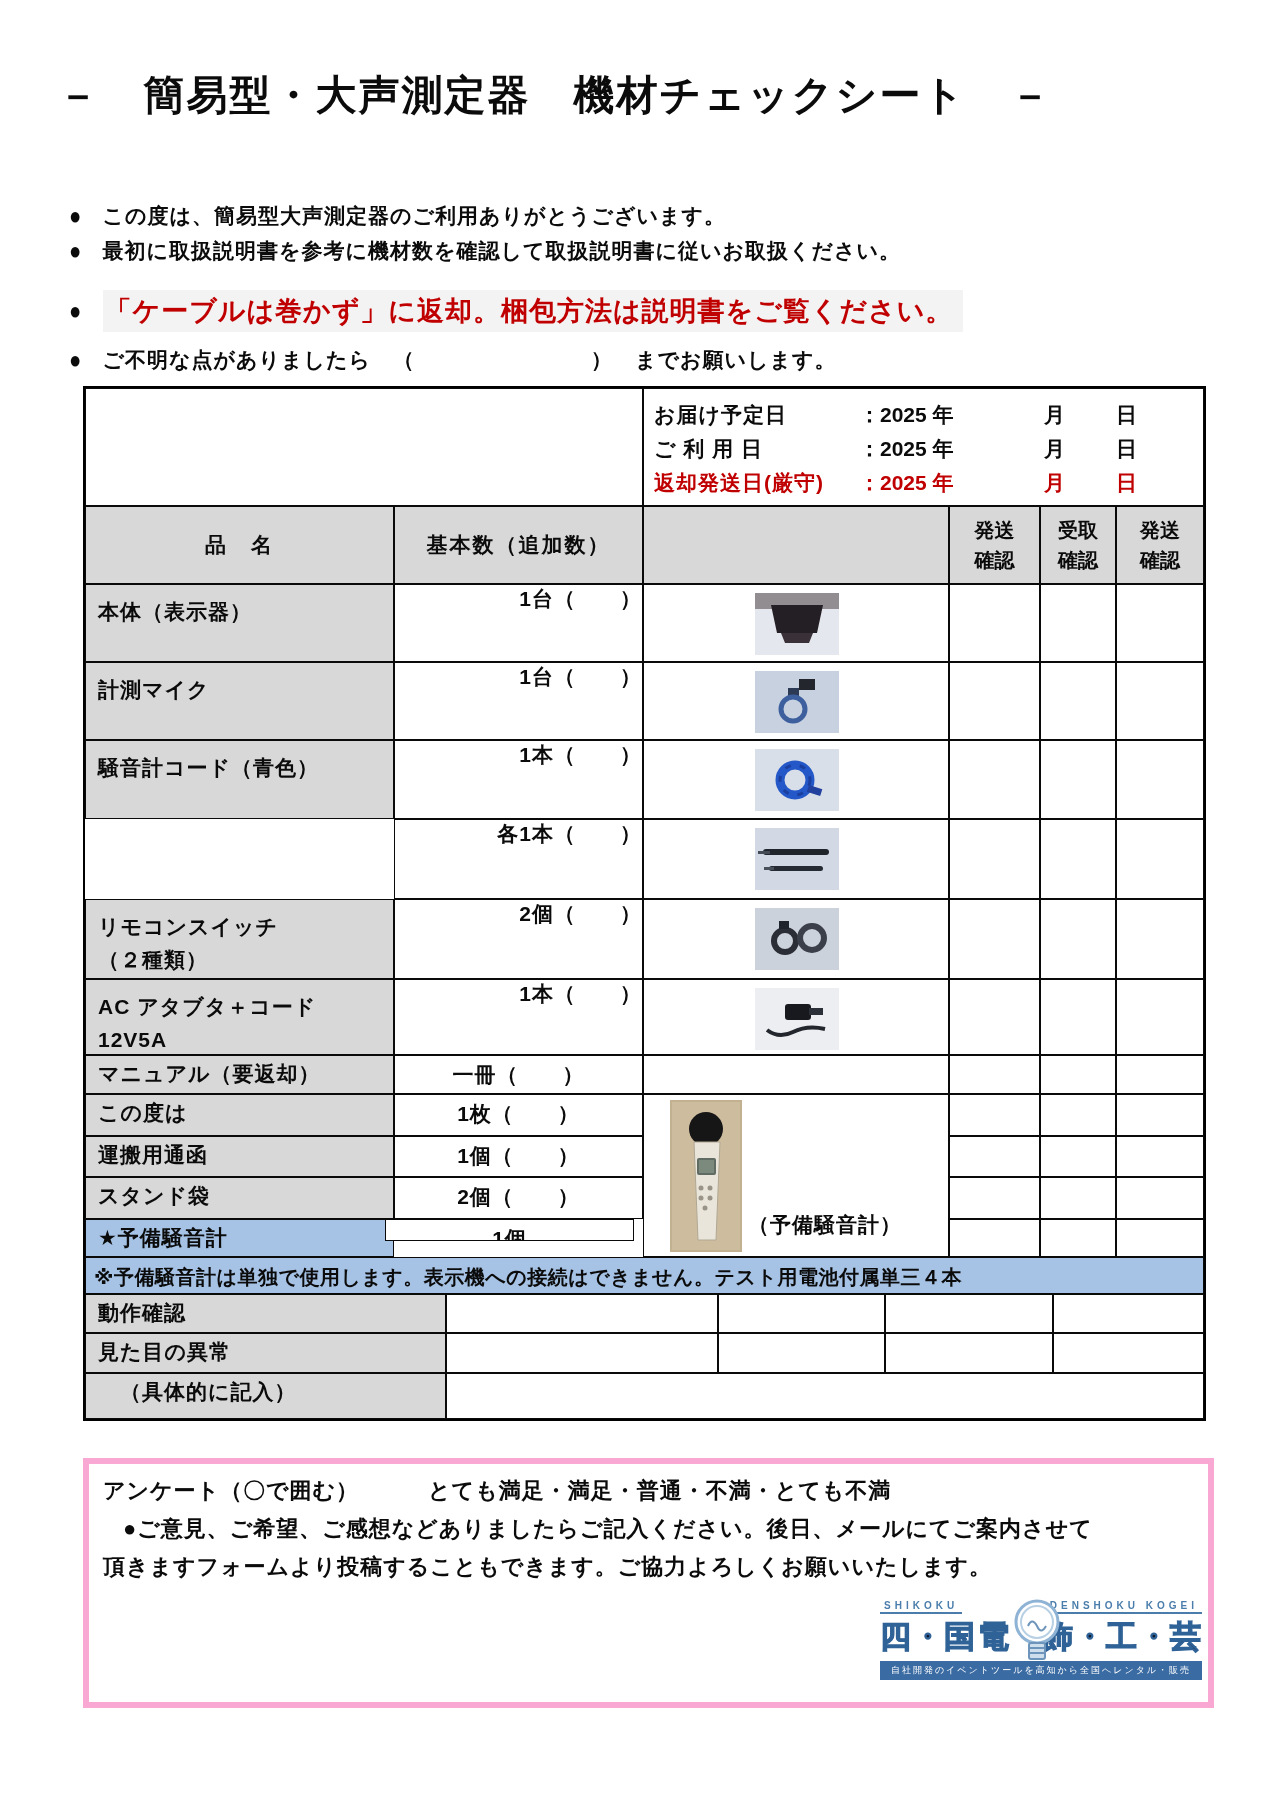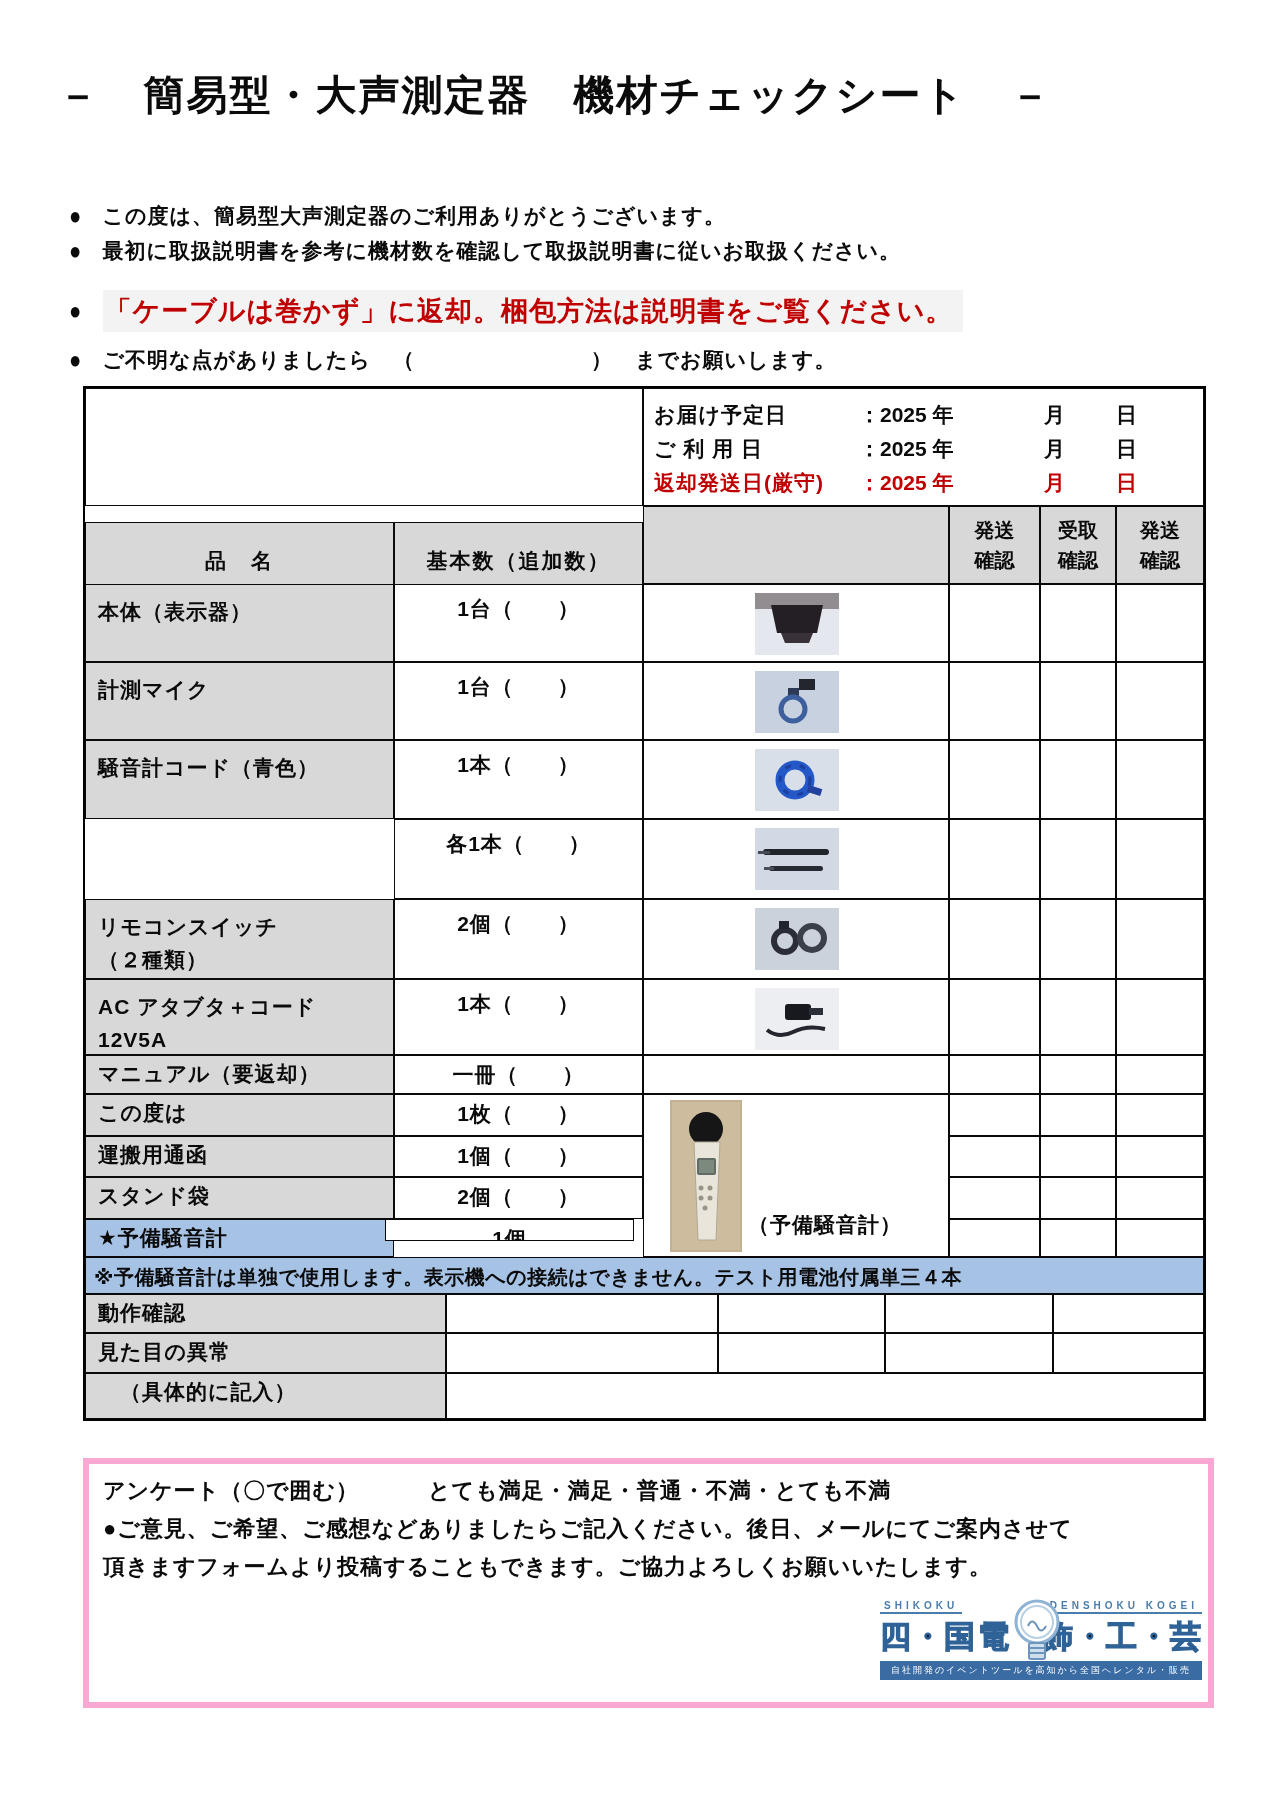--- a/index.html
+++ b/index.html
@@ -11,23 +11,23 @@
   .bmark{font-size:24px;margin-right:20px;line-height:1;transform:scaleX(.85);}
   .btxt{font-size:21px;letter-spacing:1px;}
   .btxt-red{font-size:27px;color:#c00000;background:#f4f3f3;padding:3px 10px 3px 2px;letter-spacing:1px;}
   
   .tbl{left:83px;top:386px;width:1119px;height:1031px;border:2px solid #000;background:#fff;}
   .cell{position:absolute;border:1px solid #0a0a0a;box-sizing:border-box;background:#fff;overflow:hidden;}
   .g{background:#d8d8d8;}
   .b{background:#a6c3e6;}
   .lbl{font-size:21px;padding:10px 4px 0 12px;line-height:33px;letter-spacing:1px;}
   .lbl-s{font-size:21px;padding:5px 4px 0 12px;line-height:26px;letter-spacing:1px;}
-  .qty{font-size:21px;text-align:center;padding-top:10px;letter-spacing:1px;}
+  .qty{font-size:21px;text-align:right;letter-spacing:1px;}
   .qty-s{font-size:21px;text-align:center;padding-top:5px;letter-spacing:1px;}
-  .hdr{display:flex;align-items:center;justify-content:center;font-size:21px;letter-spacing:2px;margin-top:16px;}
+  .hdr{display:flex;align-items:center;justify-content:center;font-size:21px;letter-spacing:2px;}
   .hdr2{display:flex;flex-direction:column;align-items:center;justify-content:center;font-size:20px;line-height:30px;}
   .datebox{font-size:21px;}
   .drow{position:absolute;left:0;width:100%;height:30px;}
   .dlabel{position:absolute;left:10px;letter-spacing:1px;}
   .dyear{position:absolute;left:215px;}
   .dmonth{position:absolute;left:400px;}
   .dday{position:absolute;left:472px;}
   .dred{color:#c00000;}
   .notetxt{font-size:20px;padding:6px 0 0 8px;letter-spacing:0.5px;}
   .photo{position:absolute;left:111px;top:8px;}
@@ -283,21 +283,21 @@
     <div class="cell" style="left:968px;top:945px;width:151px;height:40px;"></div>
 
     <div class="cell g lbl-s" style="left:0;top:985px;width:361px;height:46px;padding-left:34px;">
         <div>（具体的に記入）</div>
       </div>
     <div class="cell" style="left:361px;top:985px;width:758px;height:46px;"></div>
   </div>
 
   <div class="abs survey">
     <div class="sline" style="top:12px;">アンケート（〇で囲む）　　　とても満足・満足・普通・不満・とても不満</div>
-    <div class="sline" style="top:50px;">●ご意見、ご希望、ご感想などありましたらご記入ください。後日、メールにてご案内させて</div>
+    <div class="sline" style="top:50px;margin-left:20px;">●ご意見、ご希望、ご感想などありましたらご記入ください。後日、メールにてご案内させて</div>
     <div class="sline" style="top:88px;">頂きますフォームより投稿することもできます。ご協力よろしくお願いいたします。</div>
 
     <div class="logo">
       <div class="logo-en">
         <span>SHIKOKU</span>
         <span>DENSHOKU KOGEI</span>
       </div>
       <div class="logo-jp">
         <span>四・国</span>
         <span>電・飾・工・芸</span>

